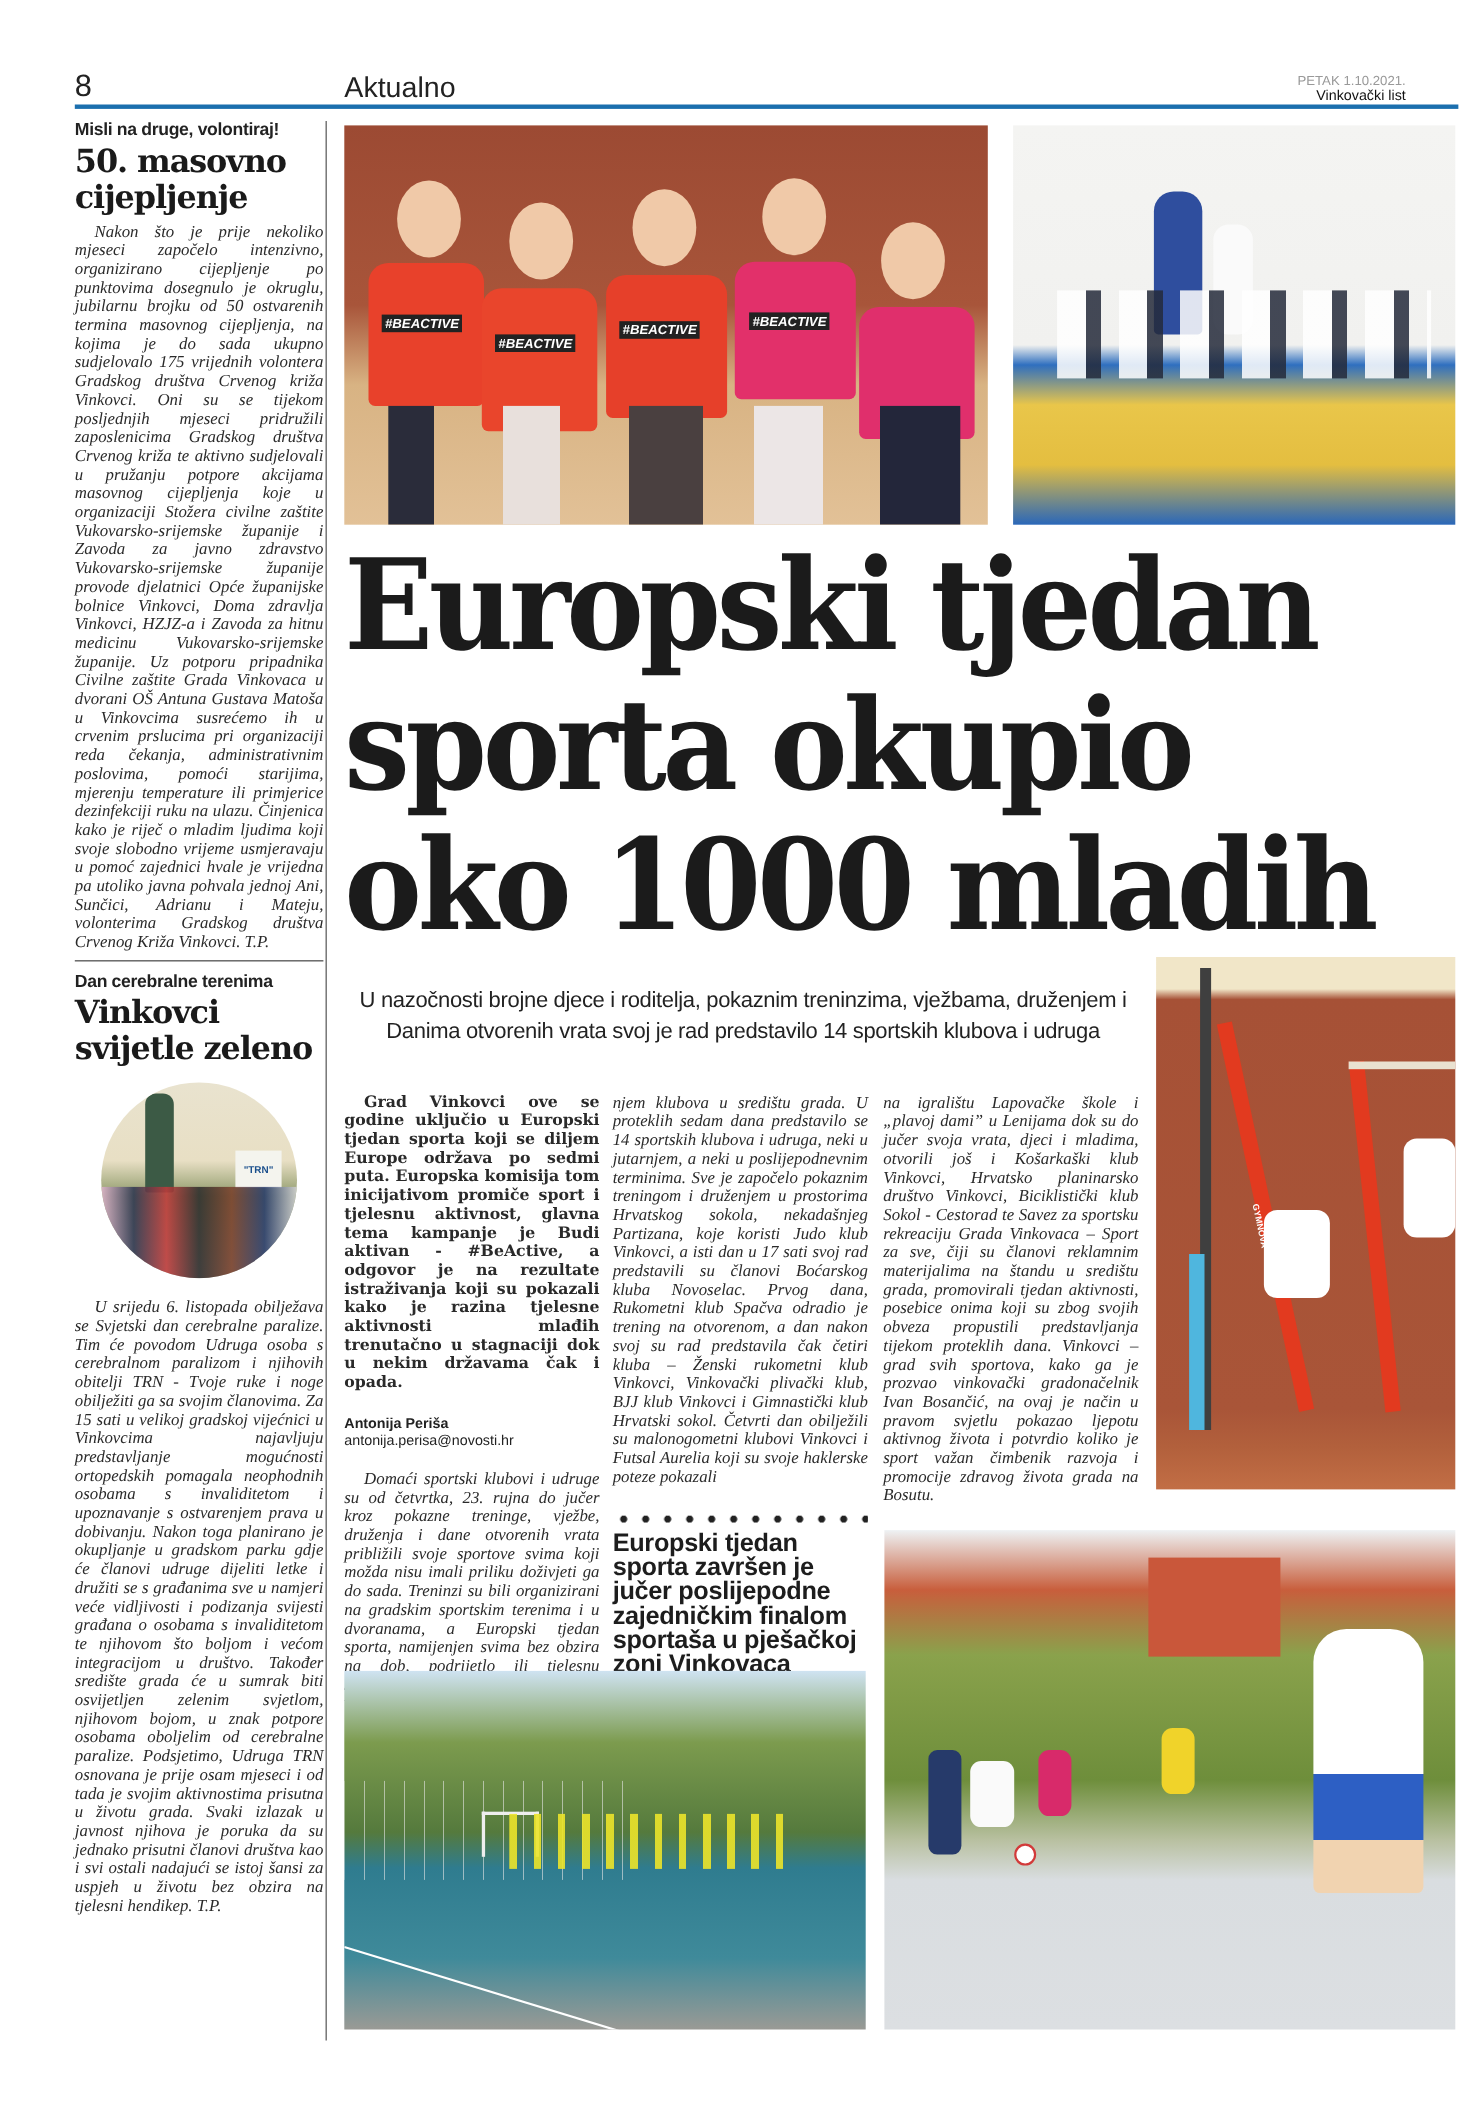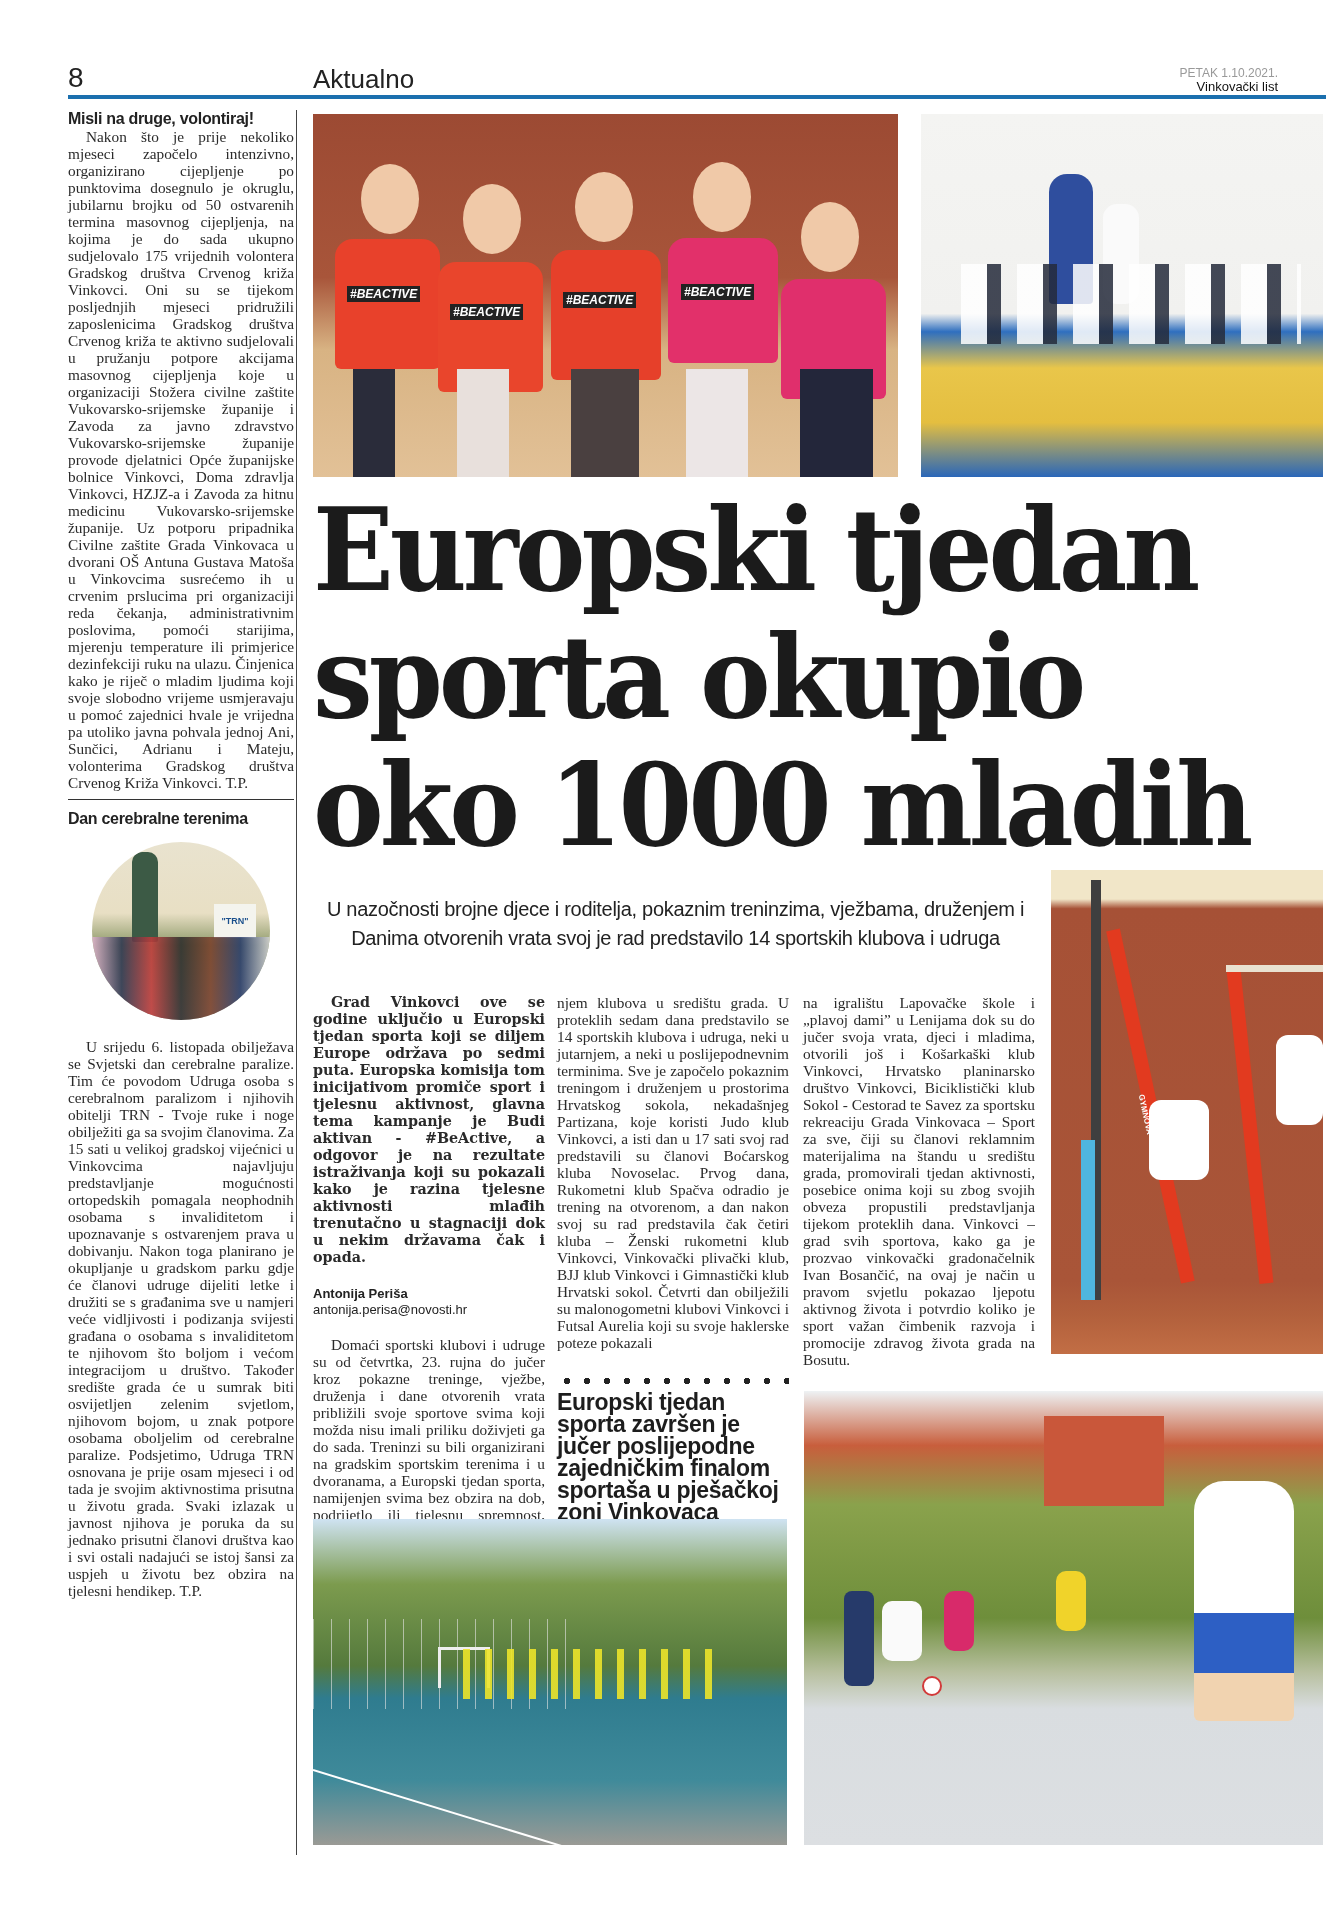--- a/index.html
+++ b/index.html
@@ -11,21 +11,21 @@
   .dateline{right:48px;top:66px;text-align:right;font-family:"Liberation Sans",sans-serif;line-height:14px;}
   .dateline .d{font-size:12px;color:#999;}
   .dateline .p{font-size:13px;color:#111;}
   .rule{left:68px;right:0;top:95px;height:4px;background:#1b6fae;}
   .vline{left:296px;top:110px;width:1px;height:1745px;background:#444;}
   
   .col-left{left:68px;top:110px;width:226px;}
   .kicker{font-family:"Liberation Sans",sans-serif;font-weight:bold;font-size:16px;color:#222;letter-spacing:-0.3px;}
   .lhead{font-family:"DejaVu Serif",serif;font-weight:bold;font-size:29px;line-height:33px;letter-spacing:-1px;margin:2px 0 6px 0;}
   .body{font-family:"Liberation Serif",serif;font-size:15.3px;line-height:17px;text-align:justify;hyphens:auto;color:#2a2a2a;}
-  .body p{margin:0;text-indent:18px;}
+  .body p{margin:0;text-indent:18px;font-style:italic;}
   .hr{height:1px;background:#333;margin:8px 0 10px 0;}
   .circle{width:178px;height:178px;border-radius:50%;margin:14px auto 18px auto;overflow:hidden;position:relative;
     background:linear-gradient(180deg,#e9e3cf 0%,#e8dfc4 40%,#8e9a6a 58%,#b9b7b0 100%);}
   
   .photo{overflow:hidden;}
   .ph1{left:313px;top:114px;width:585px;height:363px;
     background:linear-gradient(180deg,#9c4a33 0%,#a8553a 45%,#d8b383 65%,#e2c197 100%);}
   .ph2{left:921px;top:114px;width:402px;height:363px;
     background:linear-gradient(180deg,#f4f4f2 0%,#f1f1ef 55%,#2f6fbf 60%,#e9c64a 70%,#e4be40 85%,#2a67b9 100%);}
   .ph3{left:1051px;top:870px;width:272px;height:484px;
@@ -59,27 +59,29 @@
 <div class="abs dateline">
   <div class="d">PETAK 1.10.2021.</div>
   <div class="p">Vinkovački list</div>
 </div>
 <div class="abs rule"></div>
 <div class="abs vline"></div>
 
 <div class="abs col-left">
   <div>
     <div class="kicker">Misli na druge, volontiraj!</div>
+    <div class="lhead">50. masovno cijepljenje</div>
     <div class="body">
         <p>Nakon što je prije nekoliko mjeseci započelo intenzivno, organizirano cijepljenje po punktovima dosegnulo je okruglu, jubilarnu brojku od 50 ostvarenih termina masovnog cijepljenja, na kojima je do sada ukupno sudjelovalo 175 vrijednih volontera Gradskog društva Crvenog križa Vinkovci. Oni su se tijekom posljednjih mjeseci pridružili zaposlenicima Gradskog društva Crvenog križa te aktivno sudjelovali u pružanju potpore akcijama masovnog cijepljenja koje u organizaciji Stožera civilne zaštite Vukovarsko-srijemske županije i Zavoda za javno zdravstvo Vukovarsko-srijemske županije provode djelatnici Opće županijske bolnice Vinkovci, Doma zdravlja Vinkovci, HZJZ-a i Zavoda za hitnu medicinu Vukovarsko-srijemske županije. Uz potporu pripadnika Civilne zaštite Grada Vinkovaca u dvorani OŠ Antuna Gustava Matoša u Vinkovcima susrećemo ih u crvenim prslucima pri organizaciji reda čekanja, administrativnim poslovima, pomoći starijima, mjerenju temperature ili primjerice dezinfekciji ruku na ulazu. Činjenica kako je riječ o mladim ljudima koji svoje slobodno vrijeme usmjeravaju u pomoć zajednici hvale je vrijedna pa utoliko javna pohvala jednoj Ani, Sunčici, Adrianu i Mateju, volonterima Gradskog društva Crvenog Križa Vinkovci. T.P.</p>
       </div>
   </div>
   <div class="hr"></div>
   <div>
     <div class="kicker">Dan cerebralne terenima</div>
+    <div class="lhead">Vinkovci svijetle zeleno</div>
     <div class="circle">
       <div style="position:absolute;left:40px;top:10px;width:26px;height:90px;background:#3c5a45;border-radius:10px 10px 2px 2px;"></div>
       <div style="position:absolute;right:14px;top:62px;width:42px;height:34px;background:#f4f4ee;font:bold 9px 'Liberation Sans',sans-serif;color:#1a4f8c;text-align:center;line-height:34px;">"TRN"</div>
       <div style="position:absolute;left:0;right:0;top:95px;height:83px;background:linear-gradient(90deg,#e3b7cf,#2c3550,#c23a3a,#2a2a2a,#7a3f2a,#263a6a,#d4d4d4);opacity:.85;"></div>
     </div>
     <div class="body">
         <p>U srijedu 6. listopada obilježava se Svjetski dan cerebralne paralize. Tim će povodom Udruga osoba s cerebralnom paralizom i njihovih obitelji TRN - Tvoje ruke i noge obilježiti ga sa svojim članovima. Za 15 sati u velikoj gradskoj vijećnici u Vinkovcima najavljuju predstavljanje mogućnosti ortopedskih pomagala neophodnih osobama s invaliditetom i upoznavanje s ostvarenjem prava u dobivanju. Nakon toga planirano je okupljanje u gradskom parku gdje će članovi udruge dijeliti letke i družiti se s građanima sve u namjeri veće vidljivosti i podizanja svijesti građana o osobama s invaliditetom te njihovom što boljom i većom integracijom u društvo. Također središte grada će u sumrak biti osvijetljen zelenim svjetlom, njihovom bojom, u znak potpore osobama oboljelim od cerebralne paralize. Podsjetimo, Udruga TRN osnovana je prije osam mjeseci i od tada je svojim aktivnostima prisutna u životu grada. Svaki izlazak u javnost njihova je poruka da su jednako prisutni članovi društva kao i svi ostali nadajući se istoj šansi za uspjeh u životu bez obzira na tjelesni hendikep. T.P.</p>
       </div>
   </div>
 </div>

